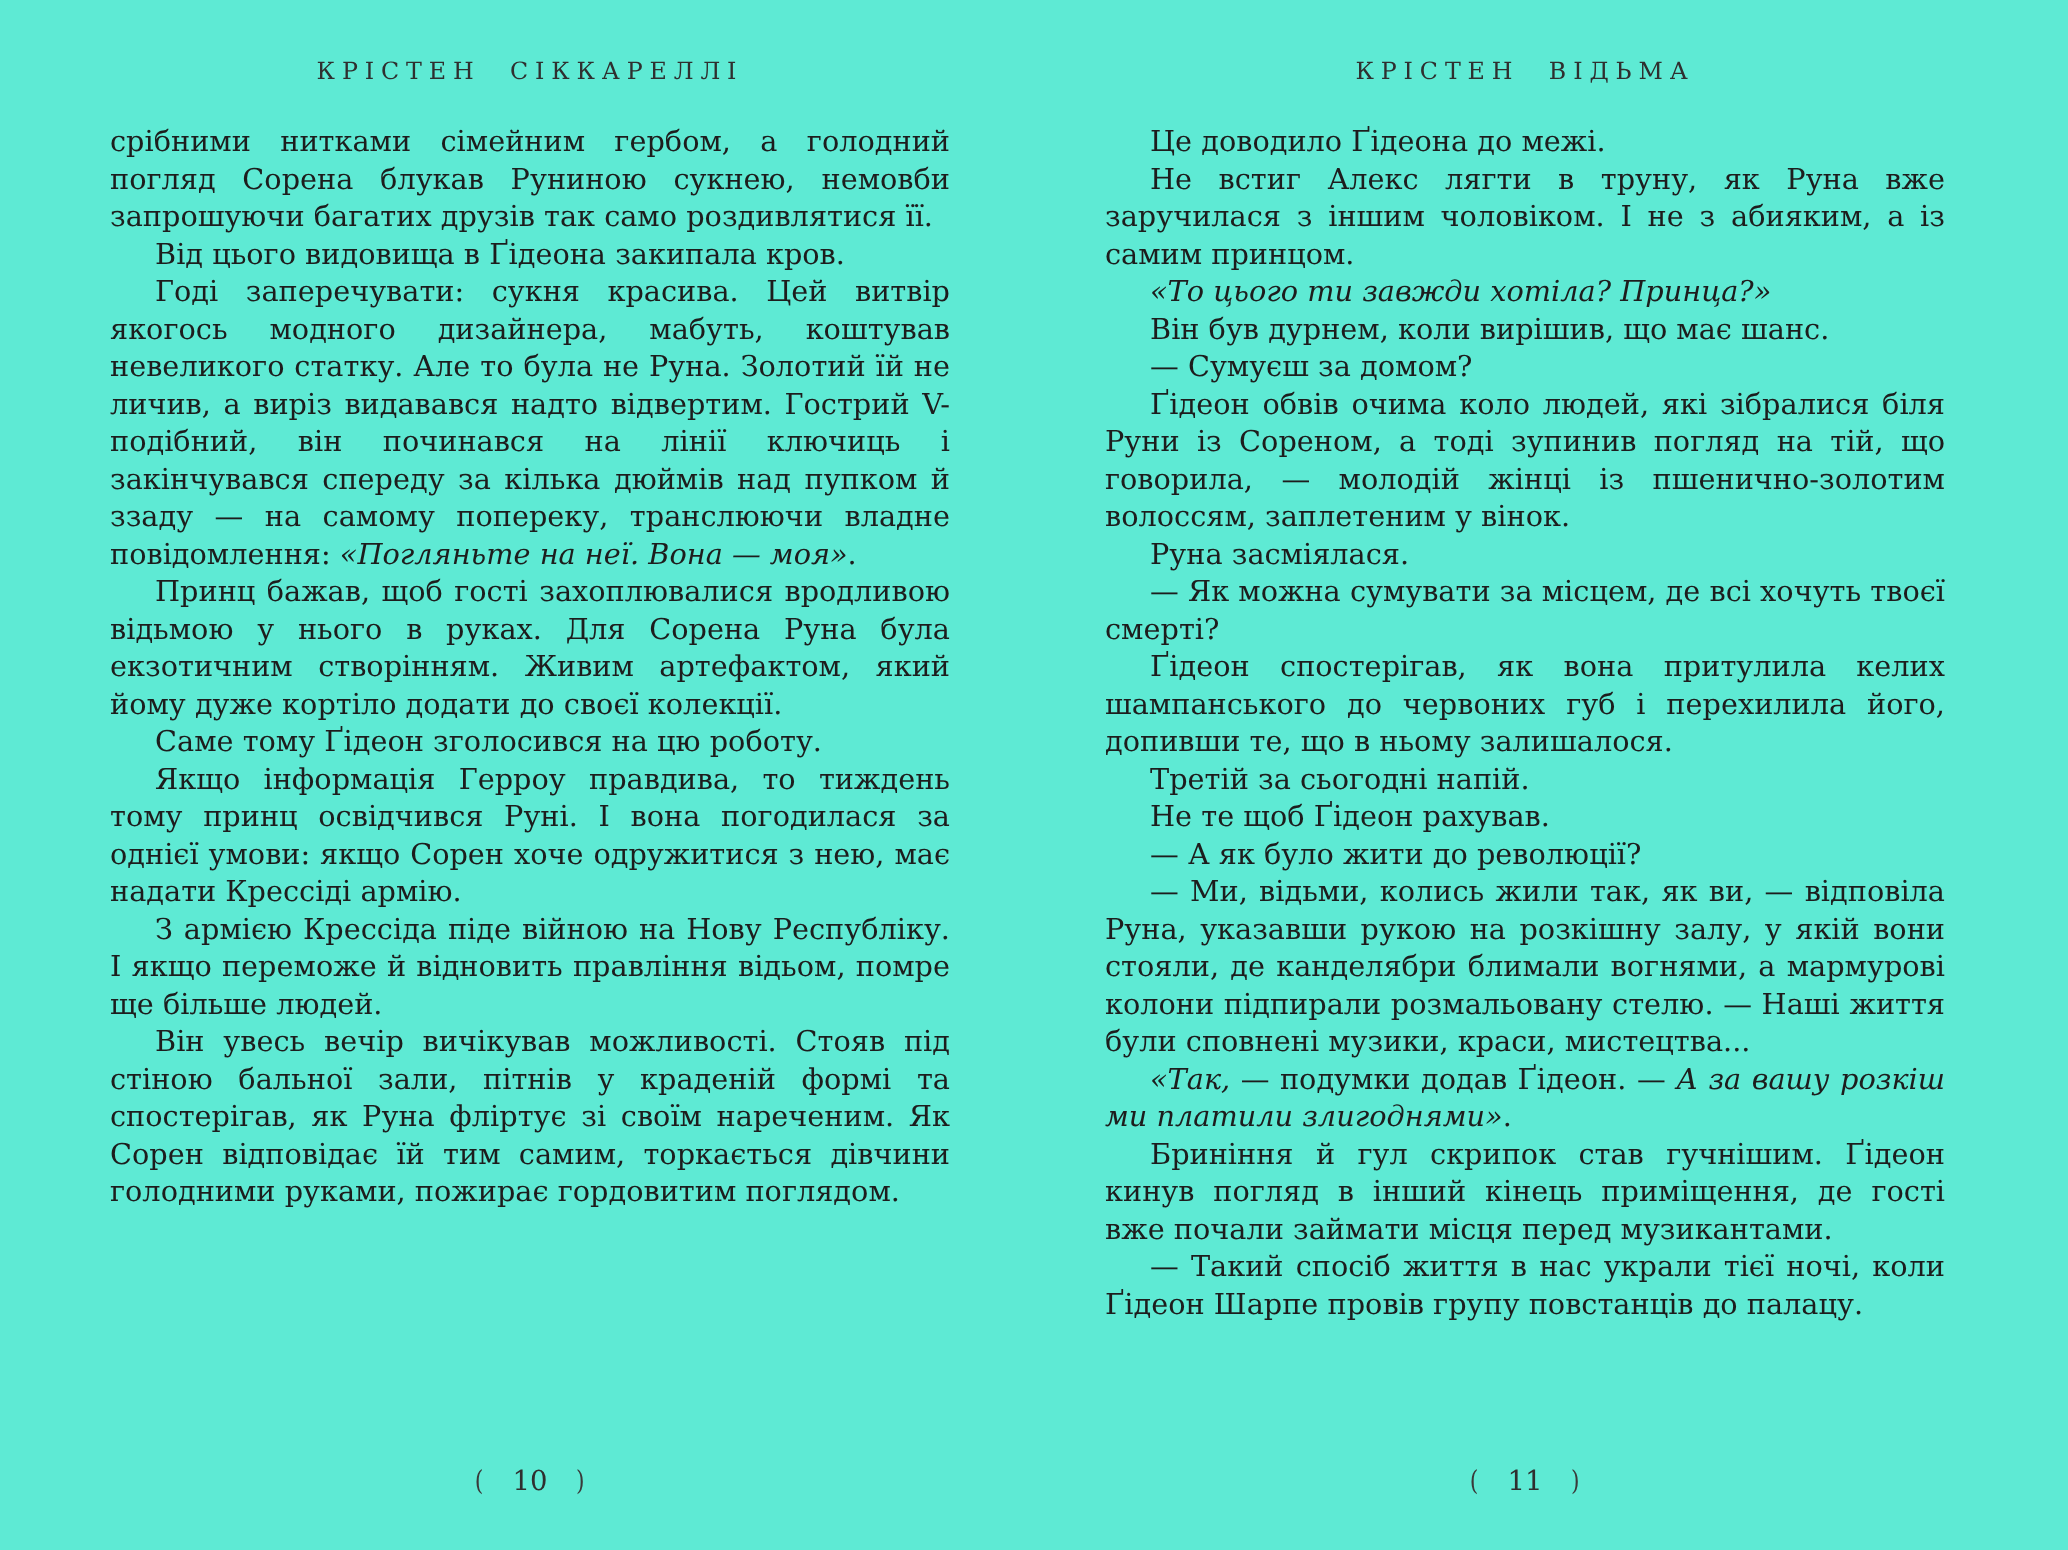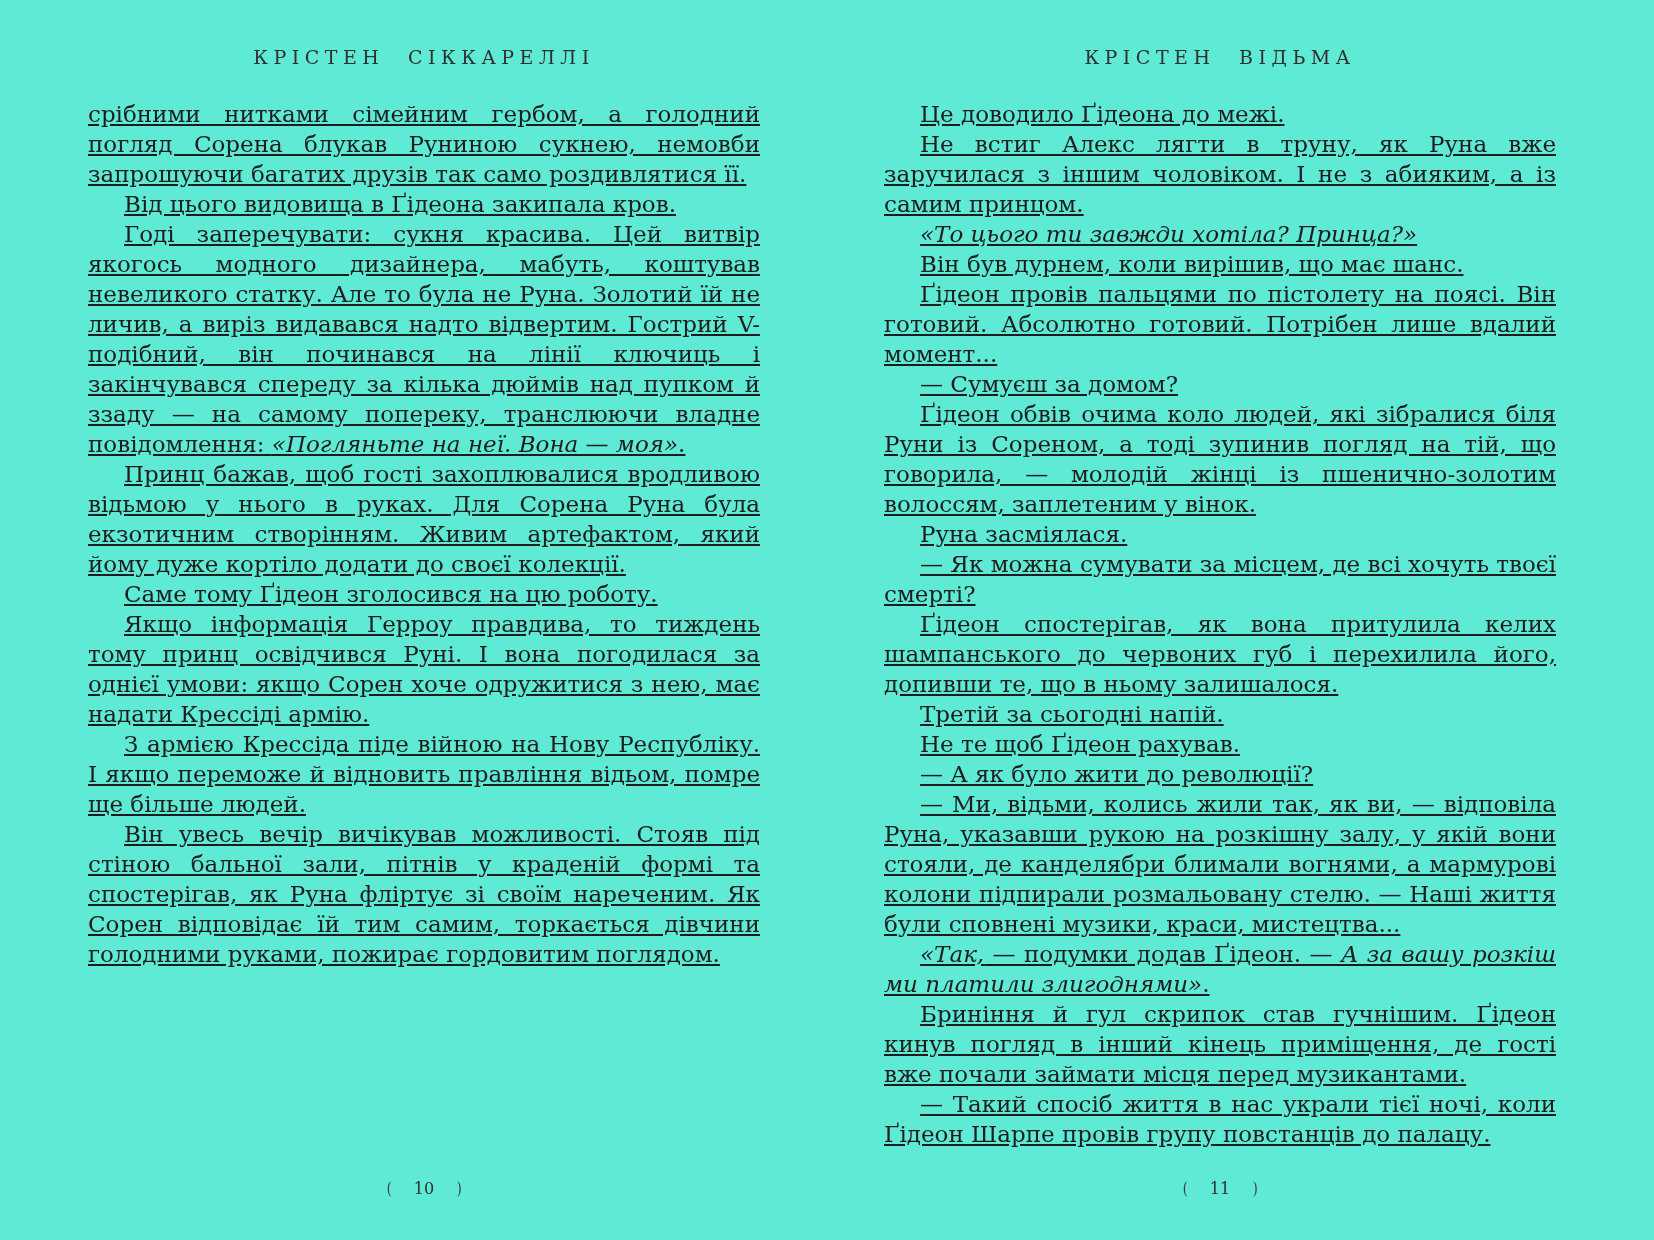--- a/index.html
+++ b/index.html
@@ -33,35 +33,34 @@
     white-space: nowrap;
   }
   .body-text {
     position: absolute;
     top: 99px;
     left: 0;
     width: 672px;
     font-size: 23px;
     line-height: 30px;
     text-align: justify;
-    text-decoration: underline;
   }
   .body-text p {
     margin: 0;
     text-indent: 36px;
   }
   .body-text p.no-indent { text-indent: 0; }
   .body-text em { font-style: italic; }
   .folio {
     position: absolute;
     bottom: 42px;
     left: 0;
     width: 100%;
     text-align: center;
-    font-size: 16px;
+    font-size: 22px;
     color: #2f2f2f;
   }
   .folio .paren {
     display: inline-block;
     margin: 0 22px;
     transform: scaleX(0.8);
     color: #3a3a3a;
   }
 </style>
 </head>
@@ -86,21 +85,20 @@
     </div>
   </div>
 
   <div class="page right">
     <div class="running-head">КРІСТЕН ВІДЬМА</div>
     <div class="body-text">
         <p><span>Це доводило Ґідеона до межі.</span></p>
         <p><span>Не встиг Алекс лягти в труну, як Руна вже заручилася з іншим чоловіком. І не з абияким, а із самим принцом.</span></p>
         <p><em>«То цього ти завжди хотіла? Принца?»</em></p>
         <p><span>Він був дурнем, коли вирішив, що має шанс.</span></p>
-        <p><span>Ґідеон провів пальцями по пістолету на поясі. Він готовий. Абсолютно готовий. Потрібен лише вдалий момент...</span></p>
         <p><span>— Сумуєш за домом?</span></p>
         <p><span>Ґідеон обвів очима коло людей, які зібралися біля Руни із Сореном, а тоді зупинив погляд на тій, що говорила, — молодій жінці із пшенично-золотим волоссям, заплетеним у вінок.</span></p>
         <p><span>Руна засміялася.</span></p>
         <p><span>— Як можна сумувати за місцем, де всі хочуть твоєї смерті?</span></p>
         <p><span>Ґідеон спостерігав, як вона притулила келих шампанського до червоних губ і перехилила його, допивши те, що в ньому залишалося.</span></p>
         <p><span>Третій за сьогодні напій.</span></p>
         <p><span>Не те щоб Ґідеон рахував.</span></p>
         <p><span>— А як було жити до революції?</span></p>
         <p><span>— Ми, відьми, колись жили так, як ви, — відповіла Руна, указавши рукою на розкішну залу, у якій вони стояли, де канделябри блимали вогнями, а мармурові колони підпирали розмальовану стелю. — Наші життя були сповнені музики, краси, мистецтва...</span></p>
         <p><em>«Так,</em><span> — подумки додав Ґідеон. — </span><em>А за вашу розкіш ми платили злигоднями»</em><span>.</span></p>

